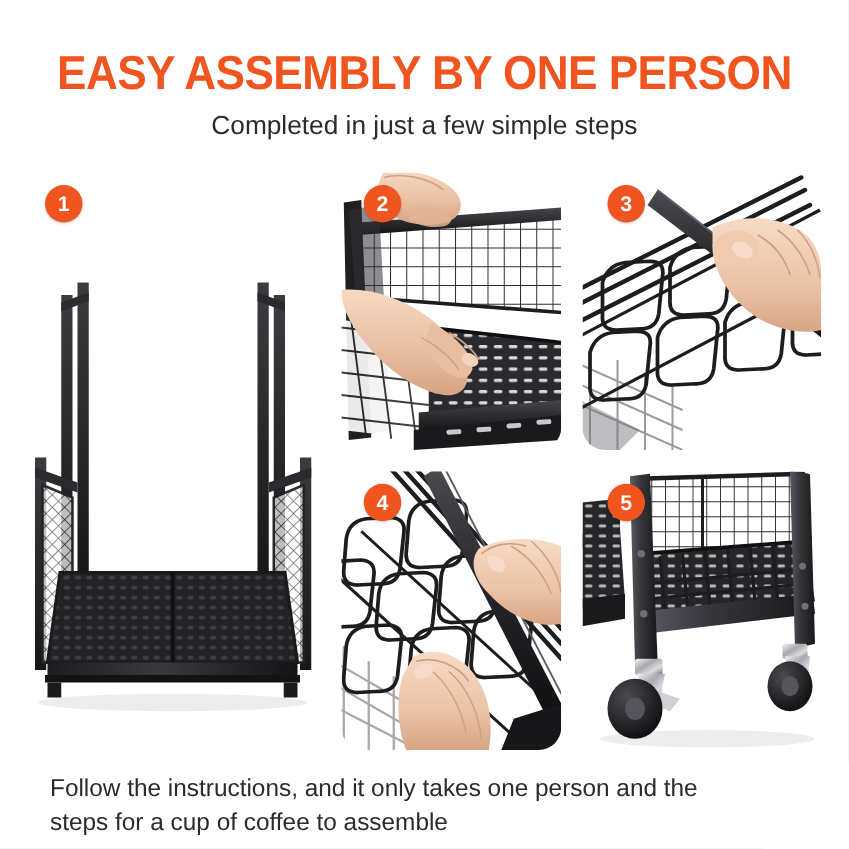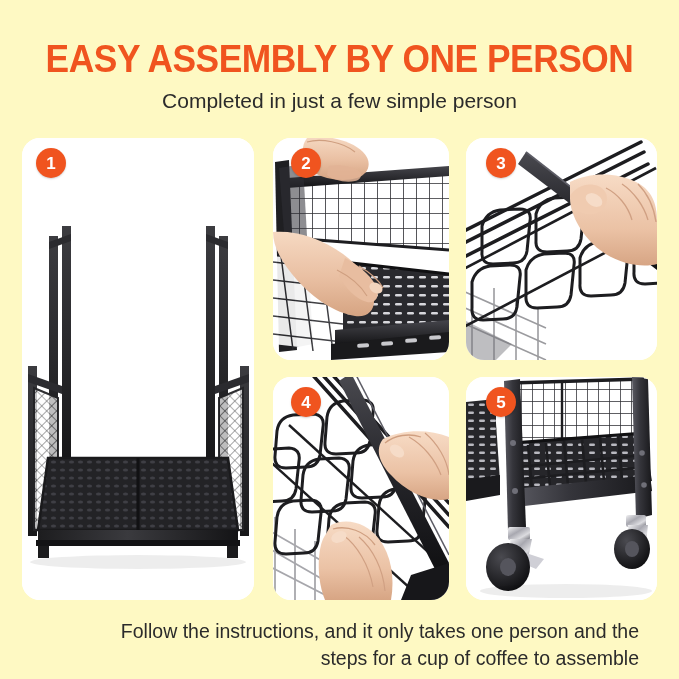--- a/index.html
+++ b/index.html
@@ -6,21 +6,21 @@
   * { margin:0; padding:0; box-sizing:border-box; }
   html, body {
     width:679px; height:679px;
     background:#e7e7e7;
     font-family:"Liberation Sans", sans-serif;
     overflow:hidden;
   }
   #page {
     position:relative;
     width:679px; height:679px;
-    background:#fef9c3;
+    background:#ffffff;
   }
 
   
   .headline {
     position:absolute; left:0; top:40px; width:679px;
     text-align:center;
     font-size:38px;
     font-weight:bold;
     letter-spacing:-0.5px;
     color:#f0541f;
@@ -34,21 +34,21 @@
     text-align:center;
     font-size:21px;
     color:#2b2b2b;
     font-weight:normal;
     line-height:1.2;
   }
 
   
   .footer {
     position:absolute; left:40px; top:618px; width:599px;
-    text-align:right;
+    text-align:left;
     font-size:19.5px;
     color:#2b2b2b;
     line-height:1.38;
   }
 
   
   .panel {
     position:absolute;
     background:#ffffff;
     border-radius:18px;
@@ -84,21 +84,21 @@
 
   
   .art { position:absolute; inset:0; width:100%; height:100%; display:block; }
 </style>
 </head>
 <body>
 
 <div id="page">
 
   <div class="headline">EASY ASSEMBLY BY ONE PERSON</div>
-  <div class="subhead">Completed in just a few simple person</div>
+  <div class="subhead">Completed in just a few simple steps</div>
 
   <div class="panel" id="panel-1">
     <svg class="art" viewBox="0 0 232 462" preserveAspectRatio="xMidYMid meet">
       <defs>
         <linearGradient id="mtl" x1="0" y1="0" x2="1" y2="0">
           <stop offset="0" stop-color="#1d1d1f"></stop>
           <stop offset="0.45" stop-color="#3a3a3e"></stop>
           <stop offset="1" stop-color="#141416"></stop>
         </linearGradient>
         <linearGradient id="mtlv" x1="0" y1="0" x2="0" y2="1">

